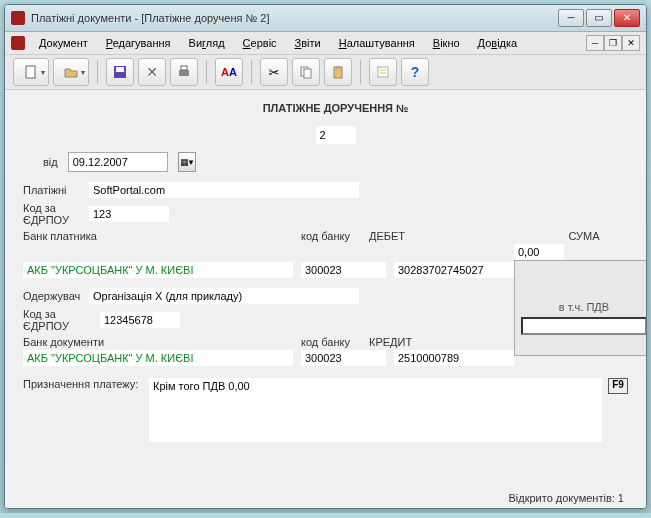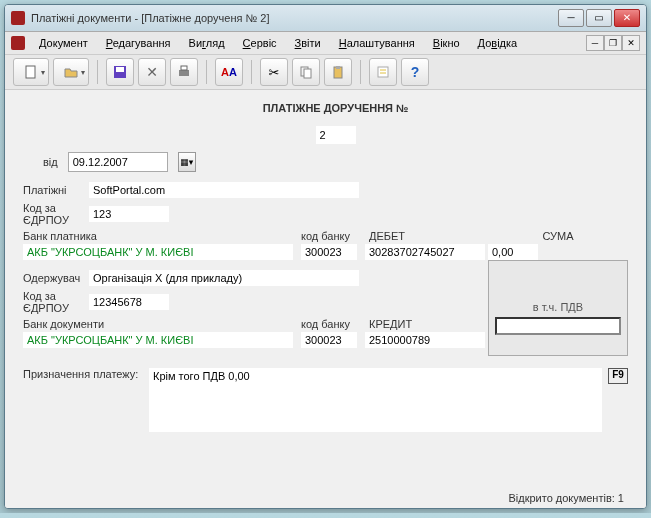--- a/index.html
+++ b/index.html
@@ -41,21 +41,21 @@
 .colhdr { color: #333; text-align: left; width: 110px; }
 .section-top { display: flex; align-items: flex-start; gap: 0; margin-top: 2px; }
 .leftcol { flex: 1; }
 .rightcol { width: 140px; }
 .sum-box { border: 1px solid #aaa; background: #e8e8e8; padding: 4px 6px; height: 96px; position: relative; }
 .sum-label-in { text-align: center; color: #555; margin-top: 36px; }
 .sum-input { border: 2px inset #888; background: #fff; width: 126px; height: 18px; margin: 4px auto 0 auto; }
 .bankrow { display: flex; align-items: center; gap: 8px; }
 .bankname { width: 270px; }
 .kb { width: 60px; text-align: left; }
-.kbv { width: 56px; }
+.kbv { width: 85px; }
 .acc { width: 120px; }
 .sumv { width: 50px; }
 .purpose-row { display: flex; align-items: flex-start; gap: 6px; margin-top: 12px; }
 .purpose-field { background: #fff; border: none; flex: 1; height: 64px; padding: 2px 4px; }
 .f9 { border: 1px solid #555; background: #eee; width: 20px; height: 16px; font-size: 10px; text-align: center; font-weight: bold; }
 .statusbar { position: absolute; bottom: 4px; right: 22px; color: #333; }
 </style>
 </head>
 <body>
 
@@ -169,38 +169,38 @@
       <span class="label l60">Платіжні</span>
       <input class="field" style="width: 270px;" value="SoftPortal.com">
     </div>
     <div class="row">
       <span class="label l60"><span class="l48">Код за</span><br><span class="l48">ЄДРПОУ</span></span>
       <input class="field" style="width: 80px;" value="123">
     </div>
 
     <div class="section-top">
       <div class="leftcol">
-        <div class="bankrow" style="margin-bottom:2px">
+        <div class="bankrow" style="margin-bottom:20px">
           <span class="label bankname">Банк платника</span>
           <span class="label kb">код банку</span>
           <span class="colhdr" style="width:80px">ДЕБЕТ</span>
         </div>
         <div class="bankrow" style="margin-bottom:10px">
           <input class="field green bankname" value="АКБ &quot;УКРСОЦБАНК&quot; У М. КИЄВІ" style="">
           <input class="field kbv" value="300023" style="">
           <input class="field acc" value="30283702745027" style="">
         </div>
 
         <div class="row">
           <span class="label l60">Одержувач</span>
           <input class="field" style="width: 270px;" value="Організація X (для прикладу)">
         </div>
         <div class="row">
           <span class="label l60"><span class="l48">Код за</span><br><span class="l48">ЄДРПОУ</span></span>
-          <input class="field" style="width: 80px;" value="12345678">
+          <input class="field" style="width: 80px; margin-left: 11px;" value="12345678">
         </div>
 
         <div class="bankrow" style="margin-bottom:2px">
           <span class="label bankname">Банк документи</span>
           <span class="label kb">код банку</span>
           <span class="colhdr" style="width:80px">КРЕДИТ</span>
         </div>
         <div class="bankrow">
           <input class="field green bankname" value="АКБ &quot;УКРСОЦБАНК&quot; У М. КИЄВІ" style="">
           <input class="field kbv" value="300023" style="">

